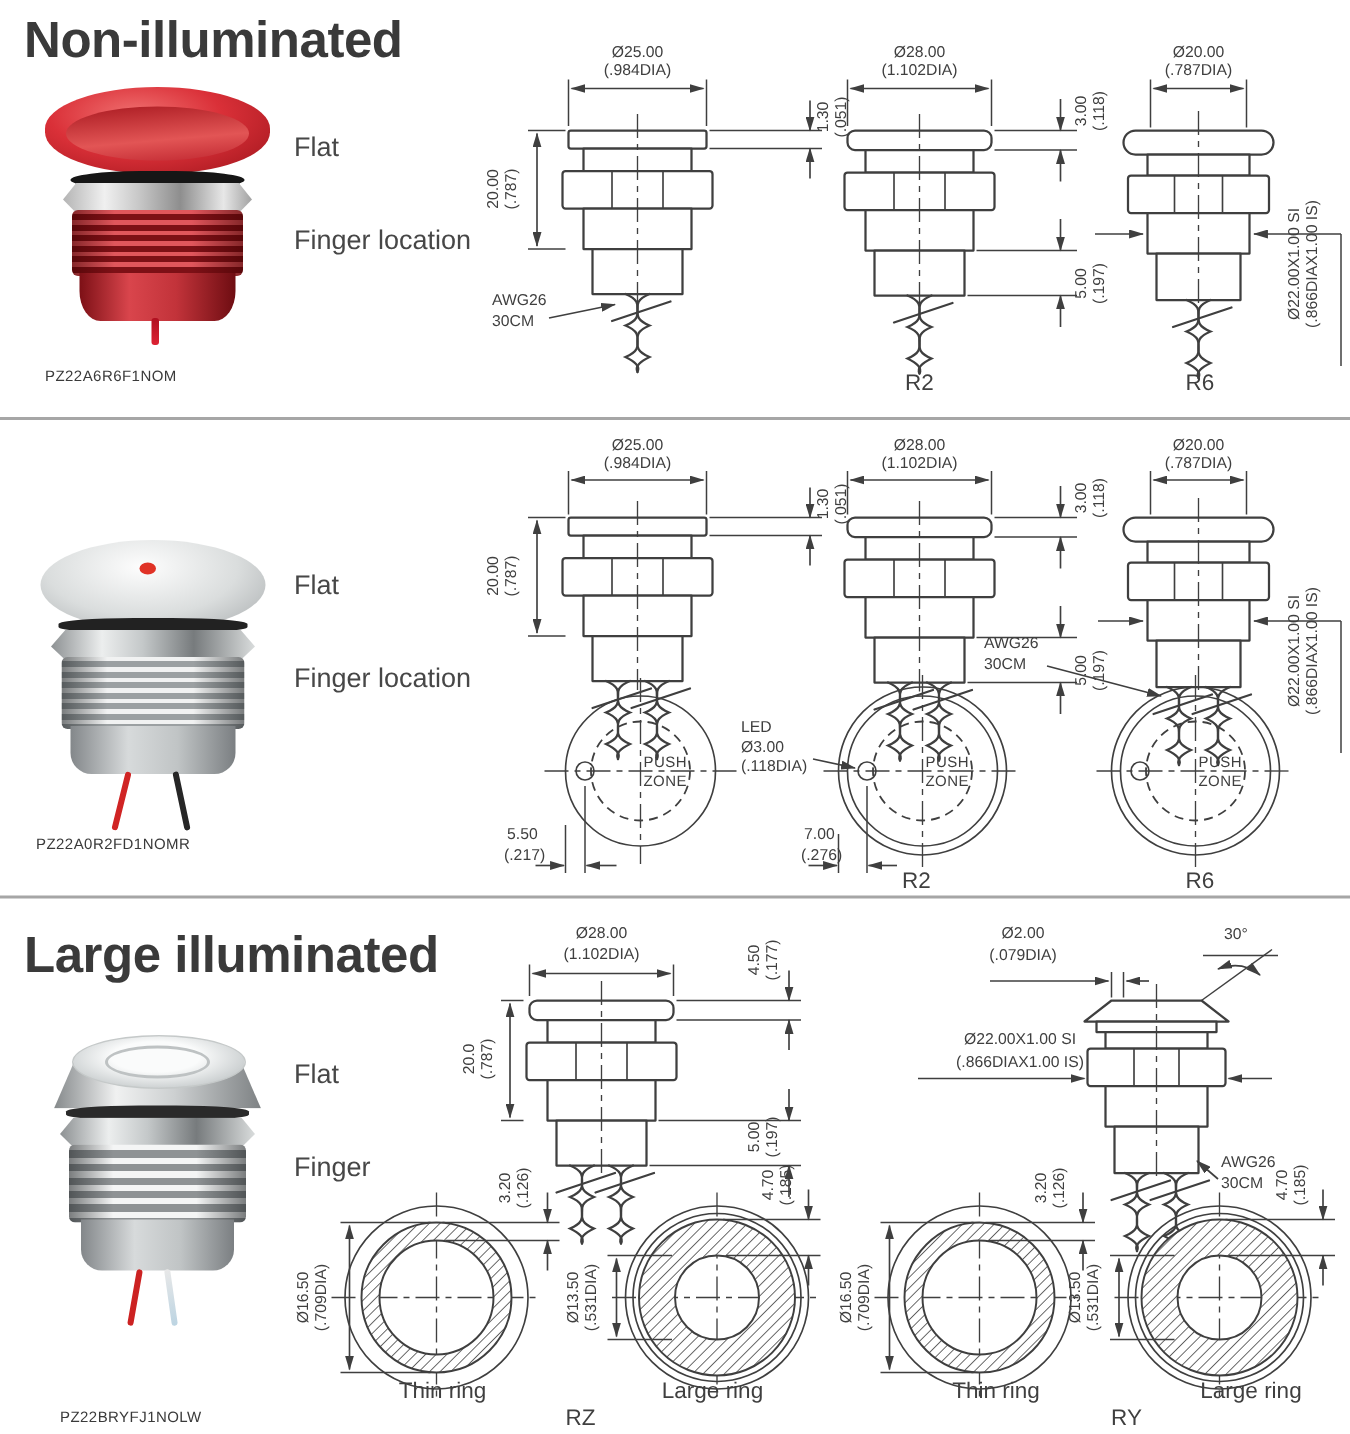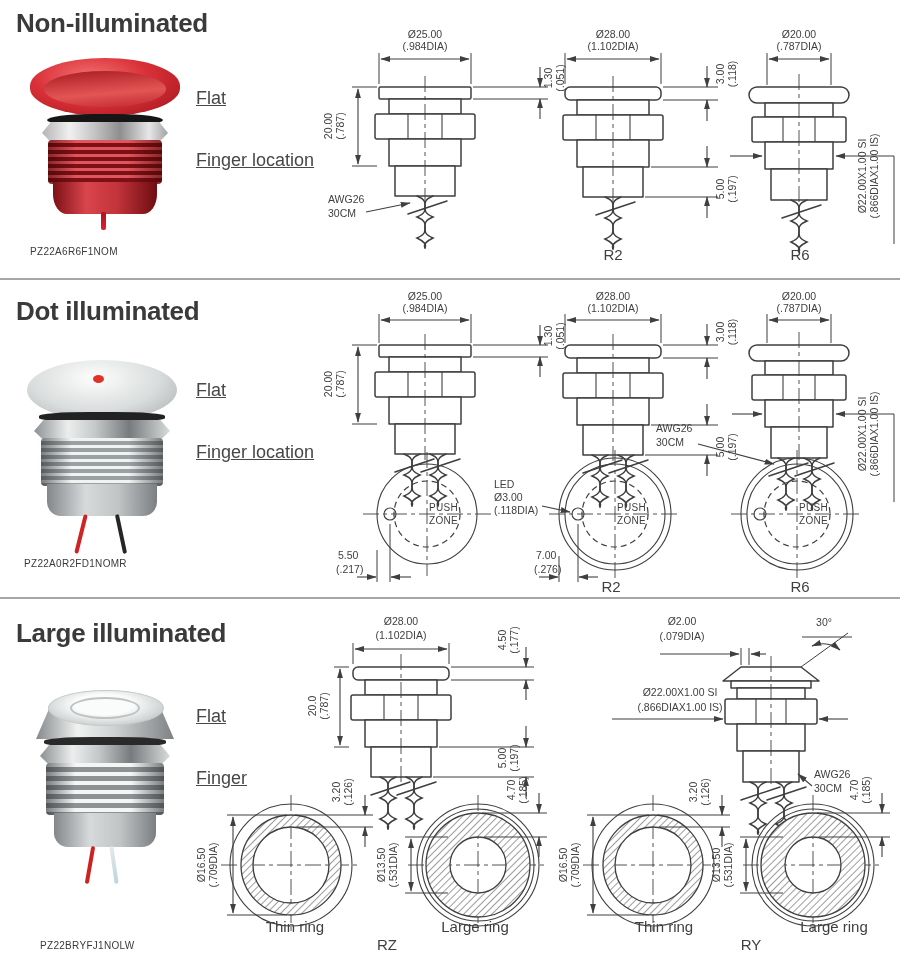--- a/index.html
+++ b/index.html
@@ -1,19 +1,19 @@
 <!DOCTYPE html>
 <html><head>
 <meta charset="utf-8">
 <style>
   html,body{margin:0;padding:0;background:#fff;}
   #page{position:relative;width:900px;height:956px;background:#fff;overflow:hidden;
         font-family:"Liberation Sans",sans-serif;color:#3a3a3a;}
-  .title{position:absolute;font-size:26px;font-weight:700;color:#3a3a3a;letter-spacing:-0.3px;}
-  .slabel{position:absolute;font-size:18px;color:#474747;text-decoration:underline;}
+  .title{position:absolute;font-size:34px;font-weight:700;color:#3a3a3a;letter-spacing:-0.3px;}
+  .slabel{position:absolute;font-size:18px;color:#474747;}
   .pn{position:absolute;font-size:10px;color:#3a3a3a;letter-spacing:0.3px;}
   .divider{position:absolute;left:0;width:900px;height:2px;background:#a6a6a6;}
   svg{position:absolute;overflow:visible;}
   svg text{font-family:"Liberation Sans",sans-serif;fill:#3f3f3f;}
   .d{font-size:10.5px;}
   .lbl{font-size:15px;}
   .push{font-size:10px;letter-spacing:0.3px;}
   .ol{fill:#fff;stroke:#3f3f3f;stroke-width:1.5;stroke-linejoin:round;}
   .ln{stroke:#3f3f3f;stroke-width:1.5;fill:none;stroke-linecap:round;}
   .dim{stroke:#3f3f3f;stroke-width:1.1;fill:none;}
@@ -198,21 +198,20 @@
     <line class="dim" x1="2" y1="130" x2="34" y2="130" marker-end="url(#ah)"></line>
     <line class="dim" x1="166" y1="130" x2="108" y2="130" marker-end="url(#ah)"></line>
     <line class="ext" x1="166" y1="130" x2="166" y2="218"></line>
     <text class="d" transform="translate(138,150) rotate(-90)" text-anchor="middle">Ø22.00X1.00 SI</text>
     <text class="d" transform="translate(150,150) rotate(-90)" text-anchor="middle">(.866DIAX1.00 IS)</text>
     <text class="lbl" x="72" y="234" text-anchor="middle">R6</text>
   </svg>
 
   <div class="divider" style="top:278px"></div>
 
-  <div class="title" style="left:16px;top:296px">Dot illuminated</div>
 
   <div class="photo" style="left:27px;top:360px;width:150px;height:196px">
     <div class="p2cap"></div>
     <div class="p2dot"></div>
     <div class="p2oring"></div>
     <div class="p2nut"></div>
     <div class="p2thr"></div>
     <div class="p2skirt"></div>
     <div class="p2wireR"></div>
     <div class="p2wireB"></div>

